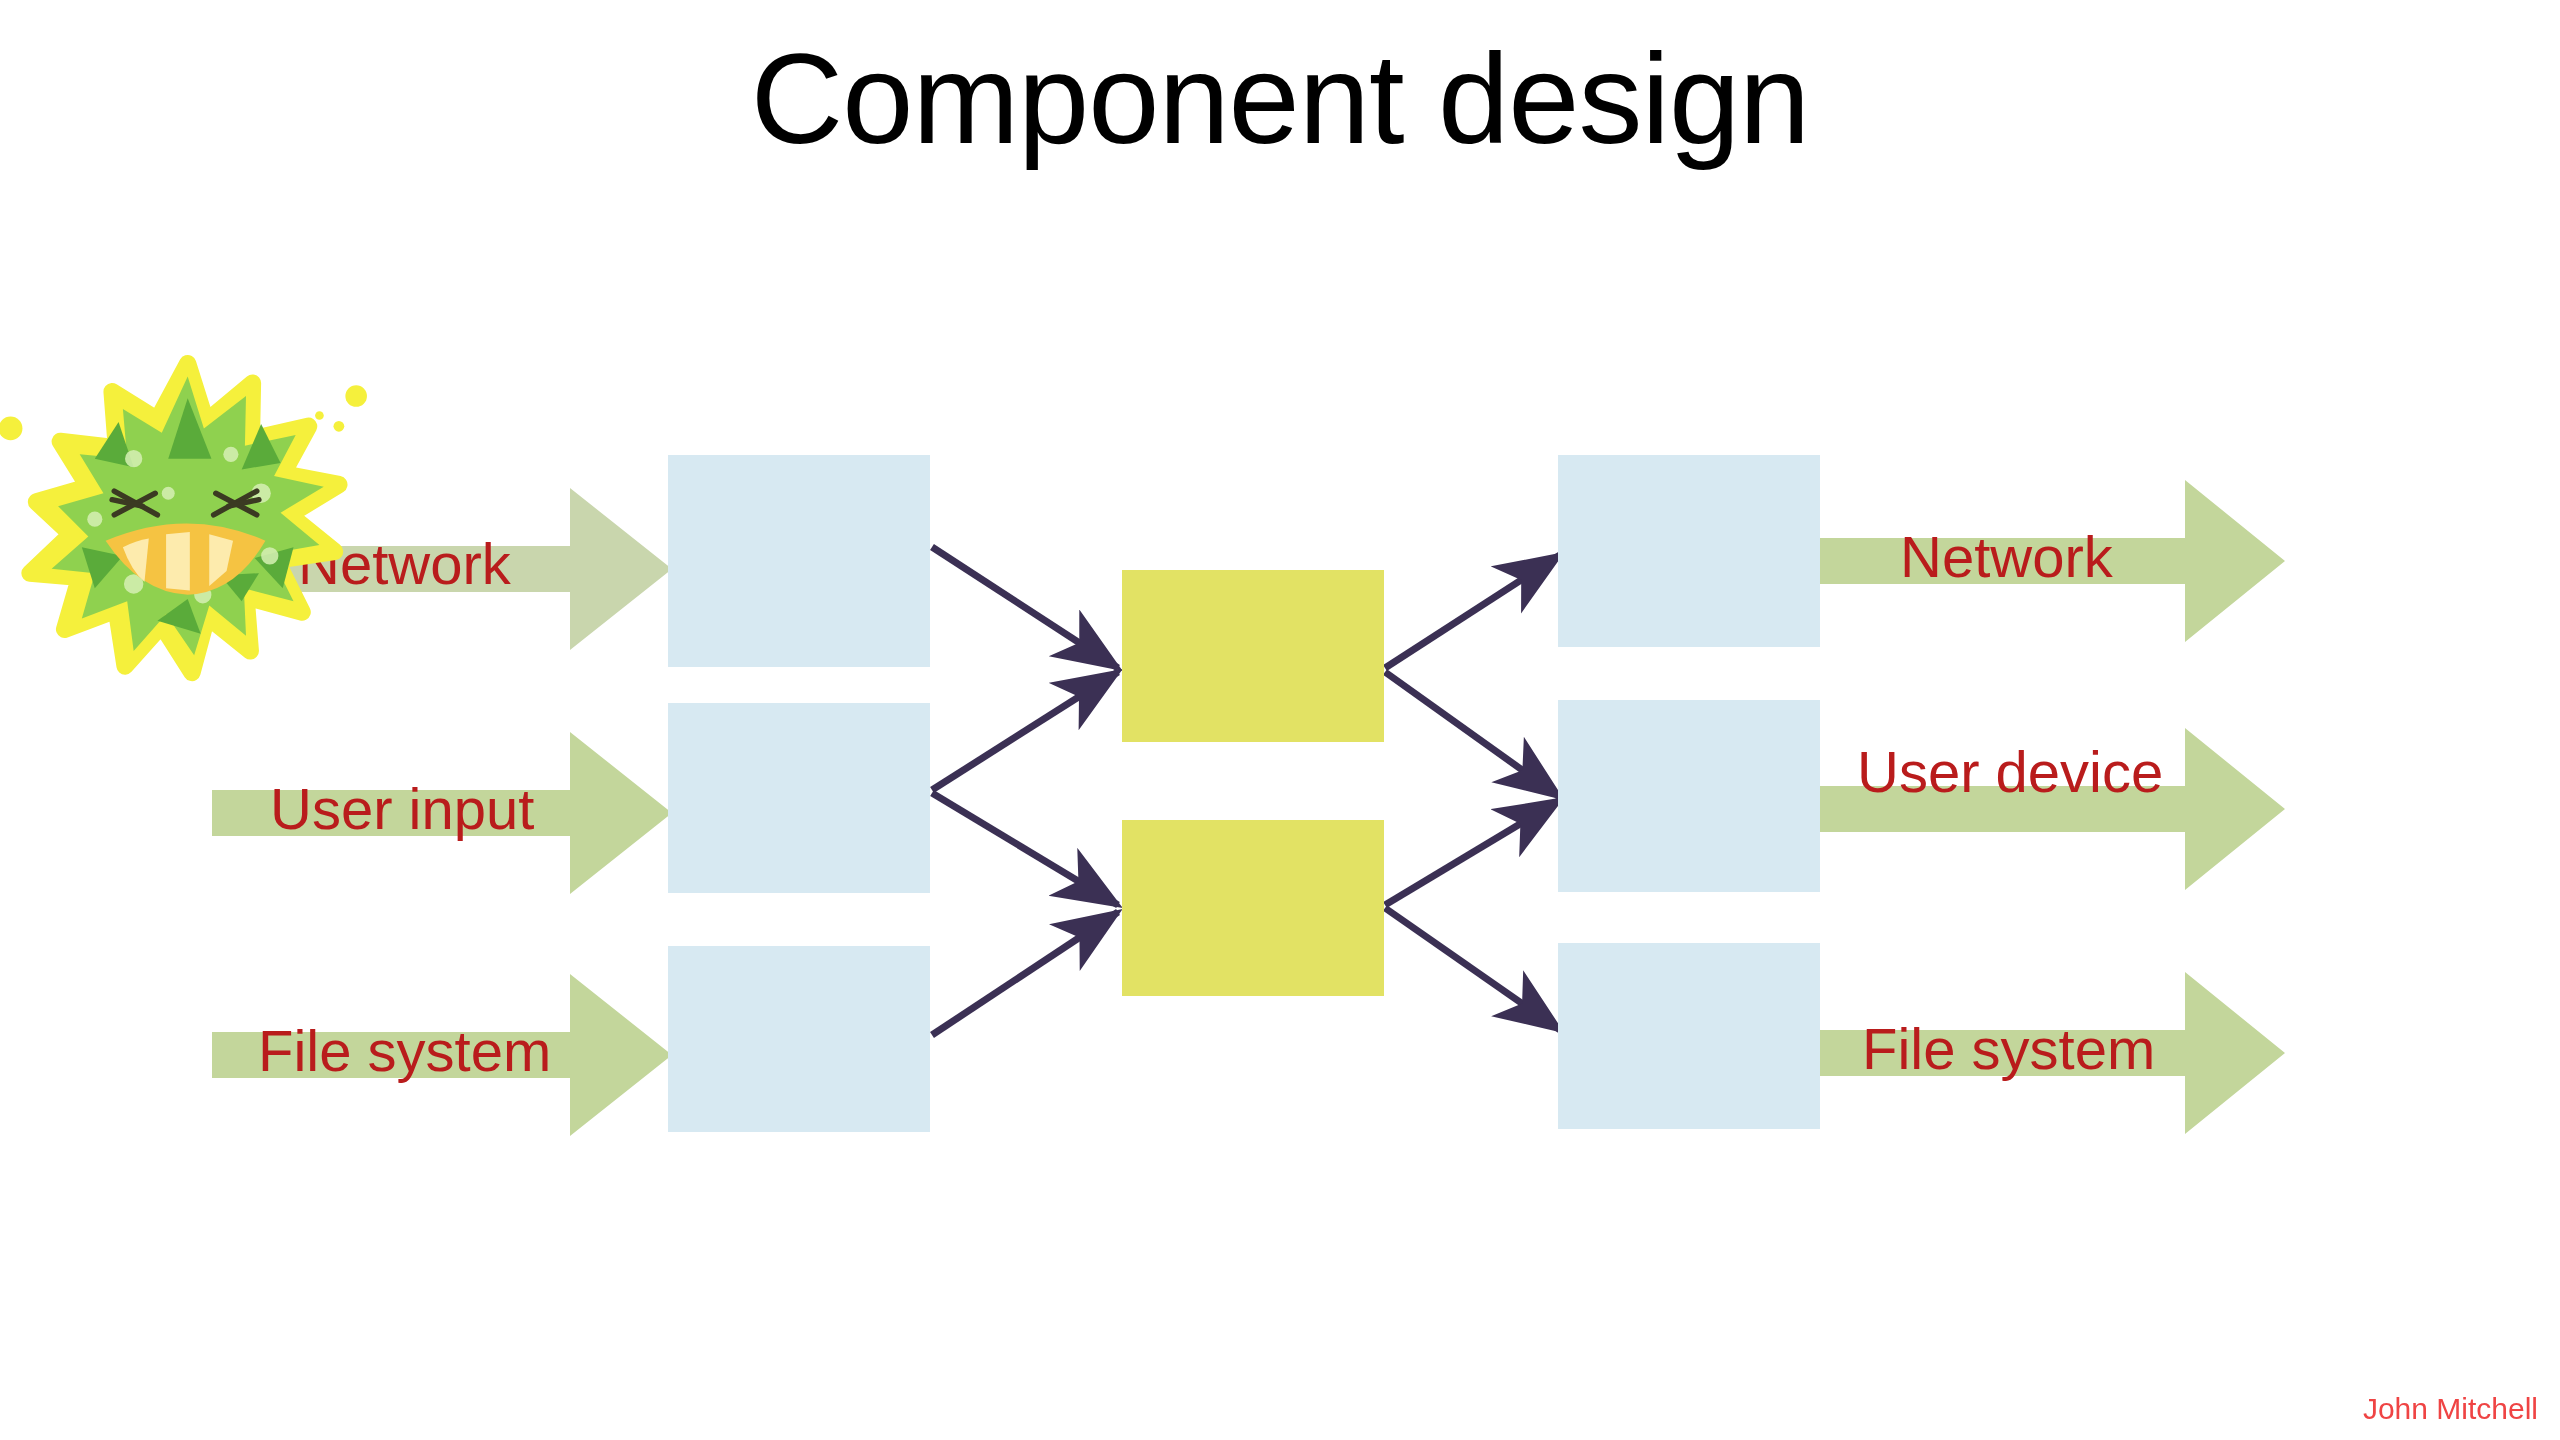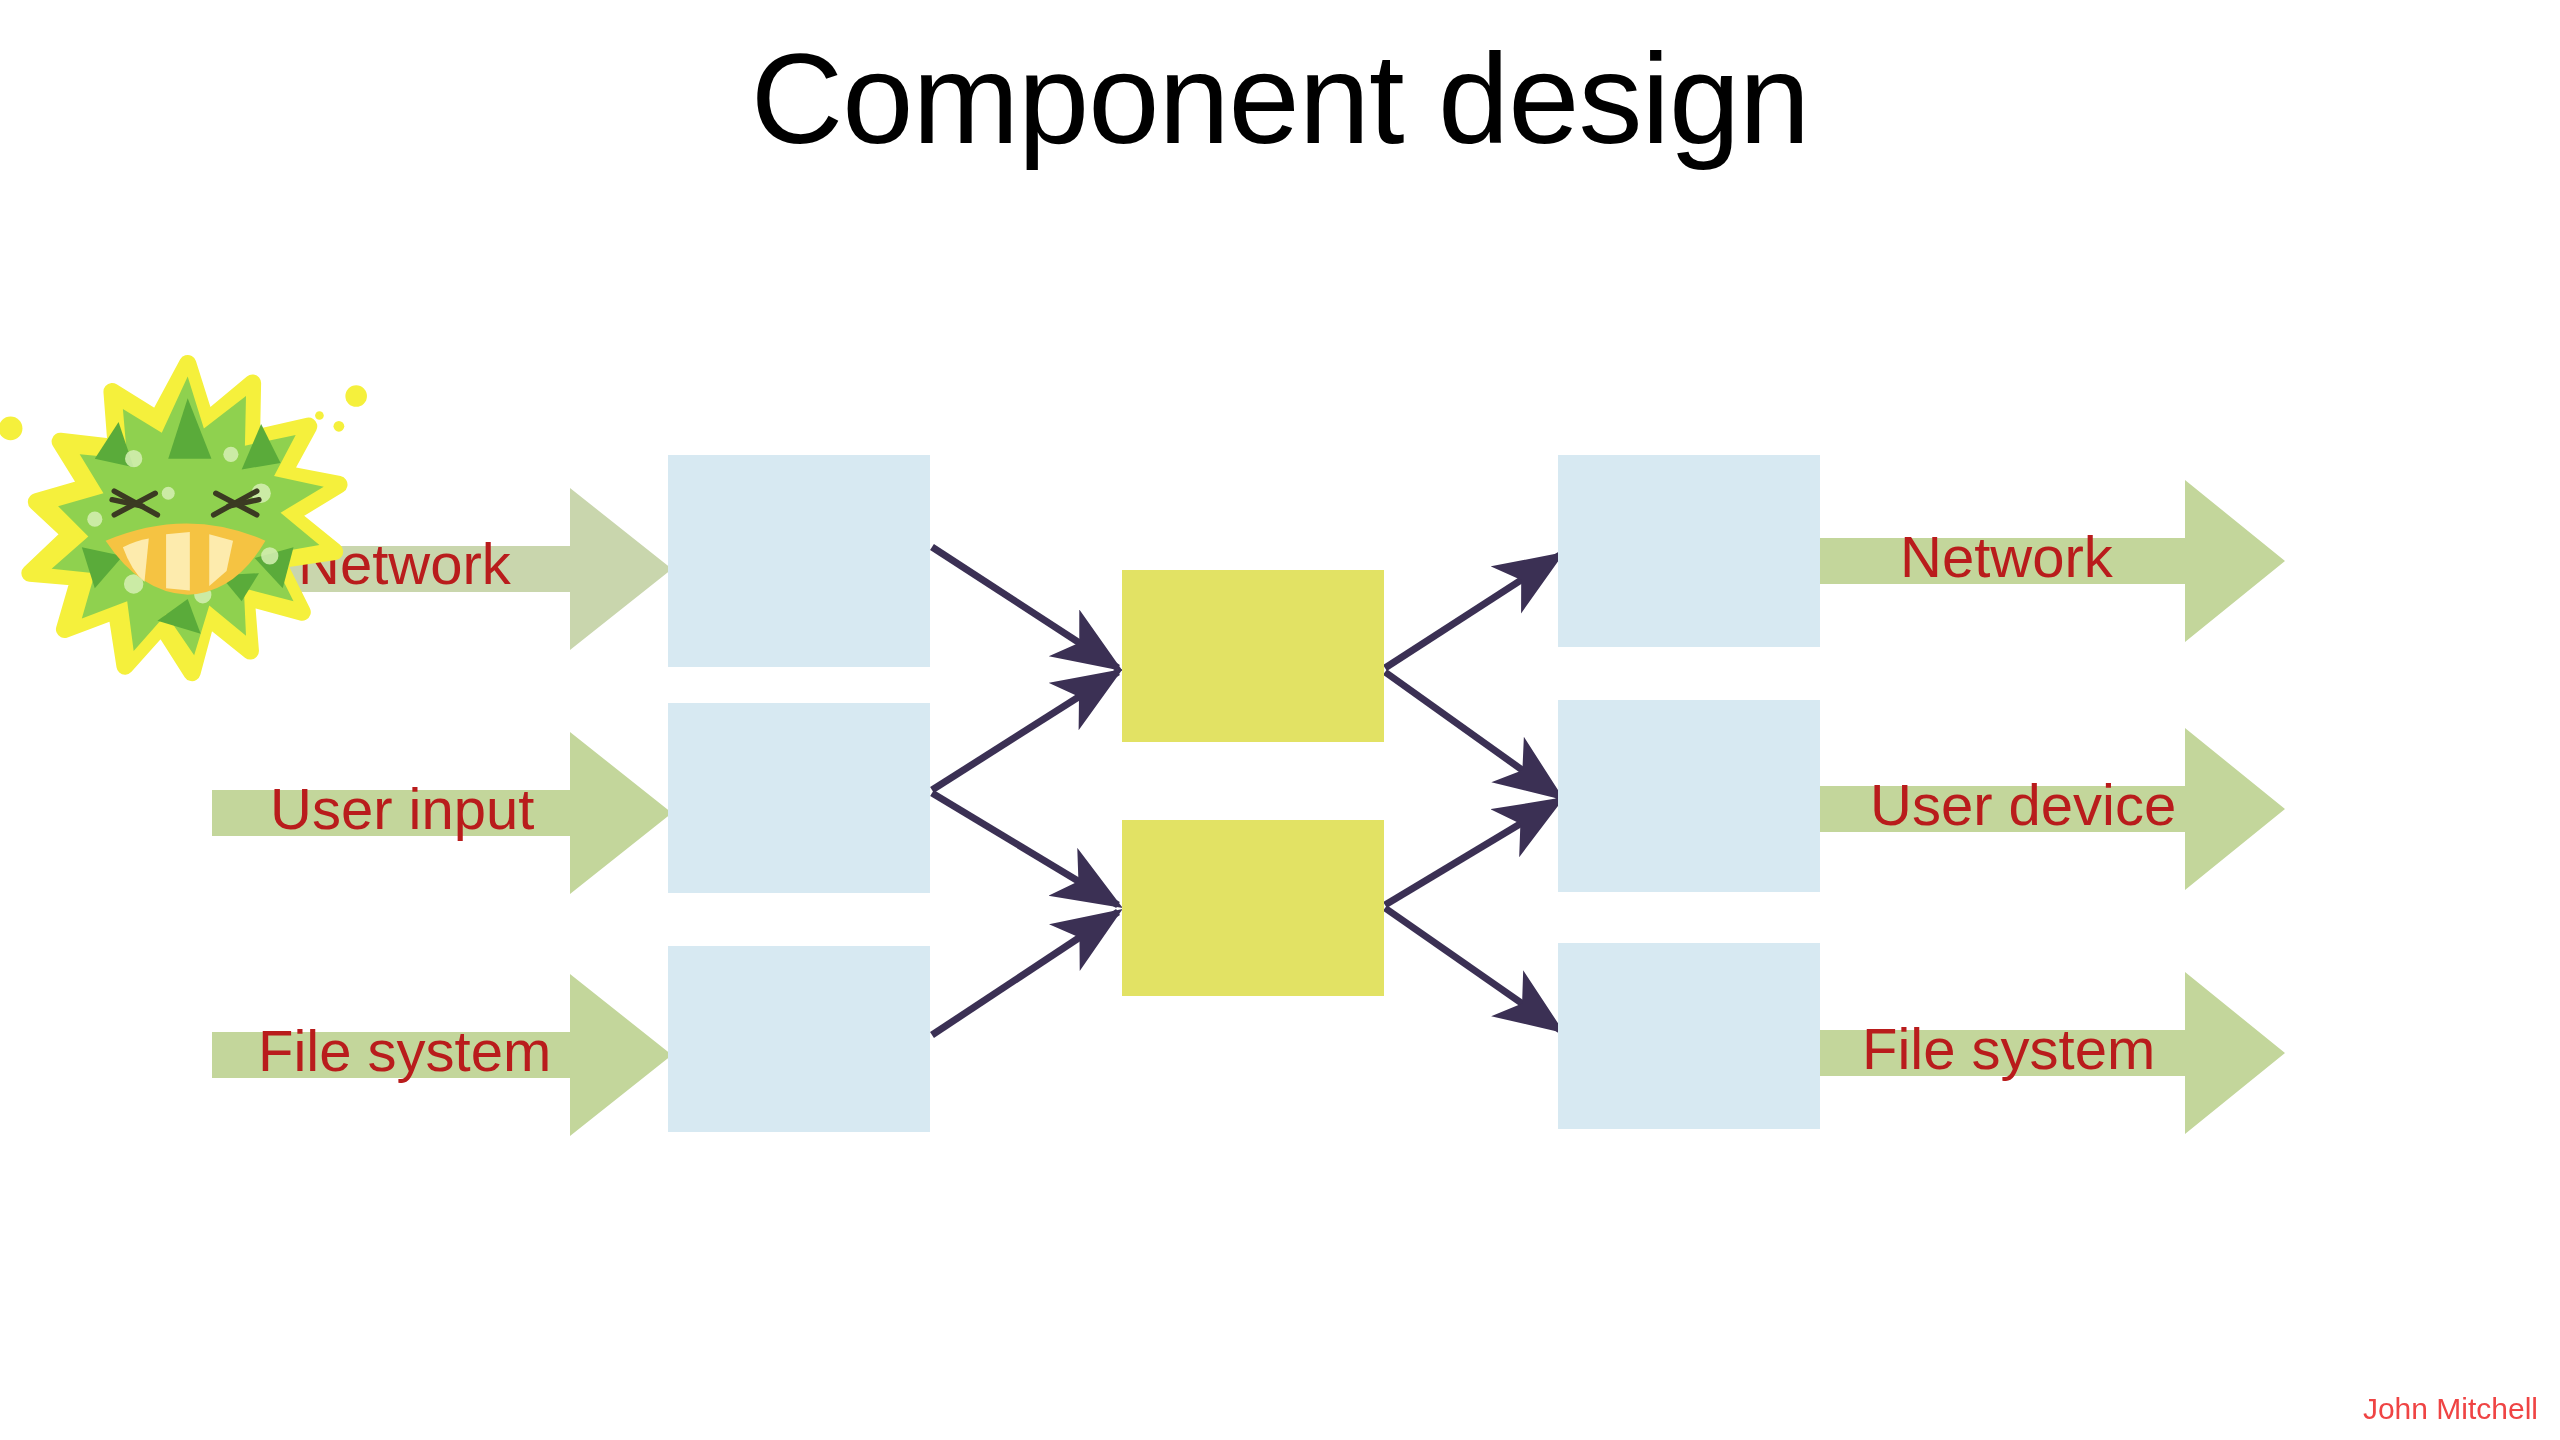--- a/index.html
+++ b/index.html
@@ -153,21 +153,21 @@
     <div class="comp-box" style="left:1558px; top:943px; width:262px; height:186px;"></div>
   </div>
 
   <div class="layer layer-labels">
 
     <div class="chan-label" style="left:298px; top:535px;">Network</div>
     <div class="chan-label" style="left:270px; top:780px;">User input</div>
     <div class="chan-label" style="left:258px; top:1022px;">File system</div>
 
     <div class="chan-label" style="left:1900px; top:528px;">Network</div>
-    <div class="chan-label" style="left:1857px; top:776px;margin-left:13px;">User device</div>
+    <div class="chan-label" style="left:1857px; top:743px;">User device</div>
     <div class="chan-label" style="left:1862px; top:1020px;">File system</div>
   </div>
 
   <svg class="layer layer-germ" viewBox="0 0 2560 1440" width="2560" height="1440">
     <g transform="translate(30,355) scale(1.08)">
 
       <path d="M146 8 L163 62 L206 26 L205 78 L258 66 L234 110 L286 120 L240 148
                L282 182 L228 190 L252 238 L200 224 L204 274 L164 242 L150 294
                L122 250 L88 288 L80 236 L32 254 L46 206 L0 202 L38 166
                L6 136 L54 122 L28 80 L80 86 L76 34 L118 60 Z" fill="#f5f03c" stroke="#f5f03c" stroke-width="16" stroke-linejoin="round"></path>

